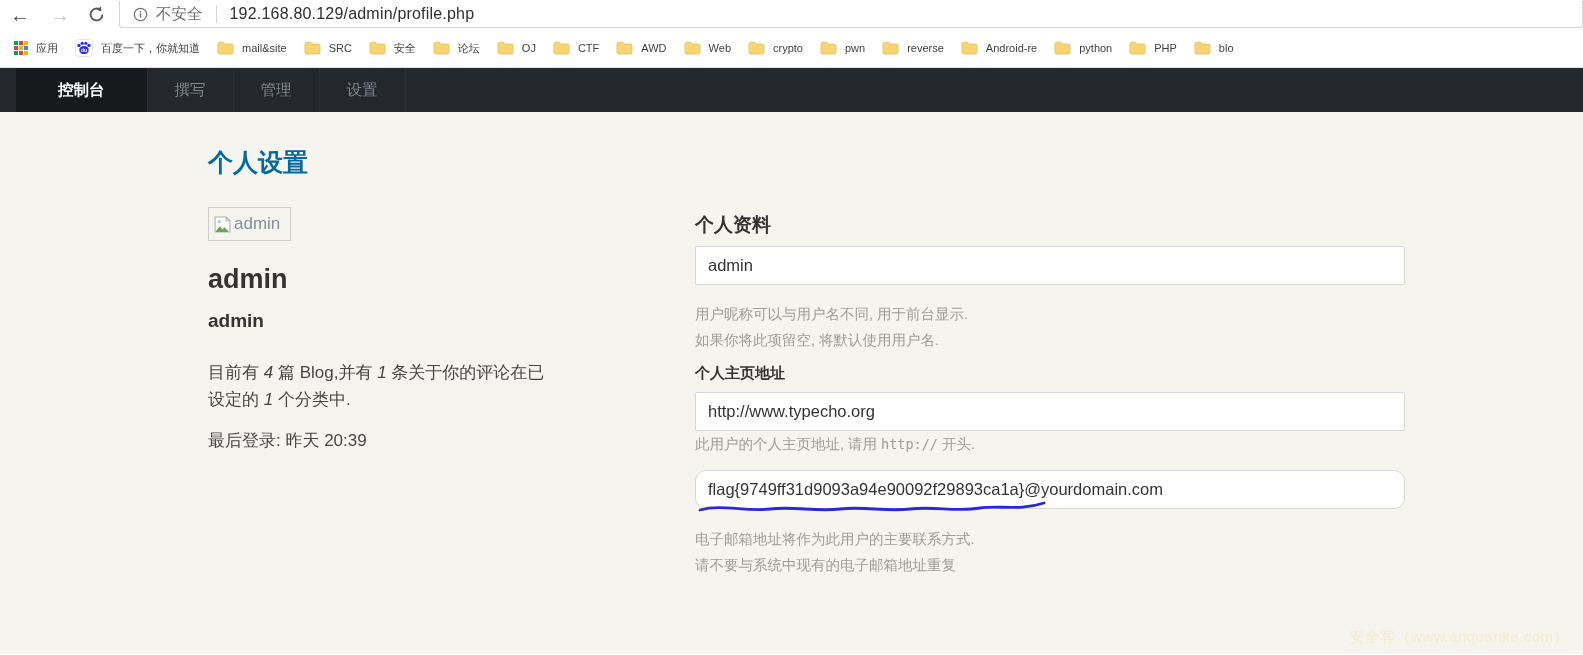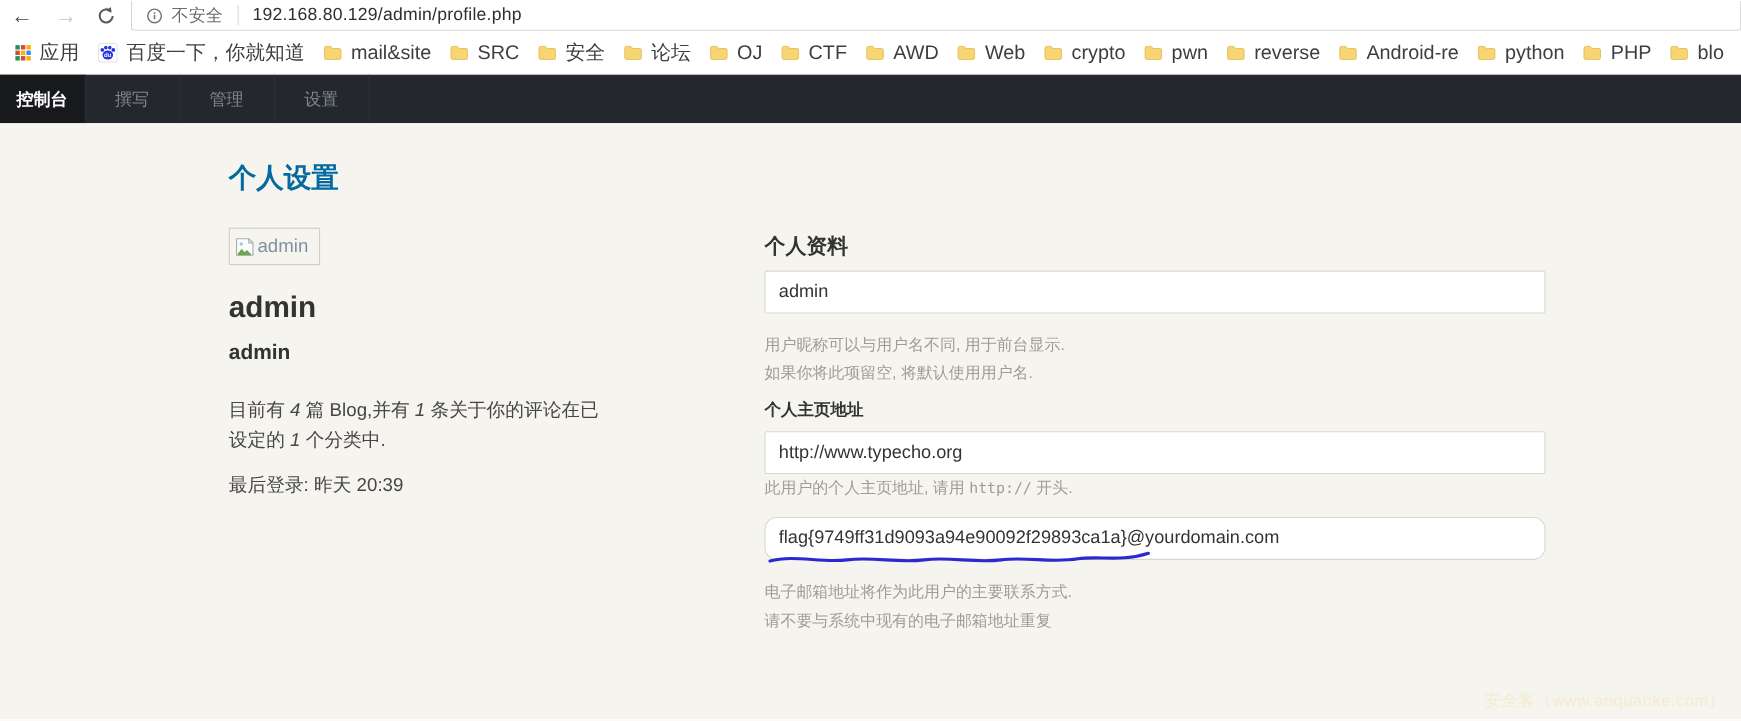--- a/index.html
+++ b/index.html
@@ -15,29 +15,29 @@
   .omnibox { flex:1; height:27px; border:1px solid #d4d5d7; border-top:none; border-radius:0 0 3px 3px;
              display:flex; align-items:center; padding-left:13px; background:#fff; margin-right:0; }
   .sec-label { margin-left:8px; font-size:15.5px; color:#6a6e73; }
   .omni-divider { width:1px; height:18px; background:#d4d5d7; margin:0 13px; }
   .url-text { font-size:16px; color:#2c2e31; letter-spacing:0.2px; }
 
   
   .bookmarks { height:39px; background:#fff; border-bottom:1px solid #e3e3e3;
                display:flex; align-items:center; padding-left:8px; overflow:hidden; white-space:nowrap; }
   .bm { display:inline-flex; align-items:center; padding:3px 11px 3px 6px; border-radius:3px; cursor:pointer; flex-shrink:0; }
-  .bm-label { margin-left:8px; font-size:18px; color:#3b3e42; }
+  .bm-label { margin-left:8px; font-size:11px; color:#3b3e42; }
   .apps-grid { display:grid; grid-template-columns:repeat(3,4px); grid-gap:1px; }
   .apps-grid span { width:4px; height:4px; display:block; }
 
   
   .adminbar { height:44px; background:#24272c; display:flex; }
   .atab { display:flex; align-items:center; padding:0 27px; font-size:15.5px; color:#7e8692;
           border-right:1px solid #2d3137; cursor:pointer; }
-  .atab.active { background:#17191d; color:#ffffff; font-weight:bold; padding:0 15px; }
+  .atab.active { background:#17191d; color:#ffffff; font-weight:bold; padding:0 42px;margin-left:16px; }
 
   
   .content { background:#f6f4ee; height:542px; position:relative; display:flex; padding:35px 0 0 208px; }
   .leftcol { width:487px; flex-shrink:0; }
   .page-title { font-size:25px; color:#0369a1; font-weight:bold; line-height:30px; }
   .avatar-box { margin-top:30px; display:inline-flex; align-items:center;
                 border:1px solid #cfcec7; padding:6px 10px 6px 5px; }
   .avatar-alt { margin-left:3px; font-size:17px; color:#8091a0; }
   .name-primary { margin-top:22px; font-size:27px; line-height:32px; color:#333; font-weight:bold; }
   .name-secondary { margin-top:14px; font-size:19px; line-height:23px; color:#333; font-weight:bold; }

